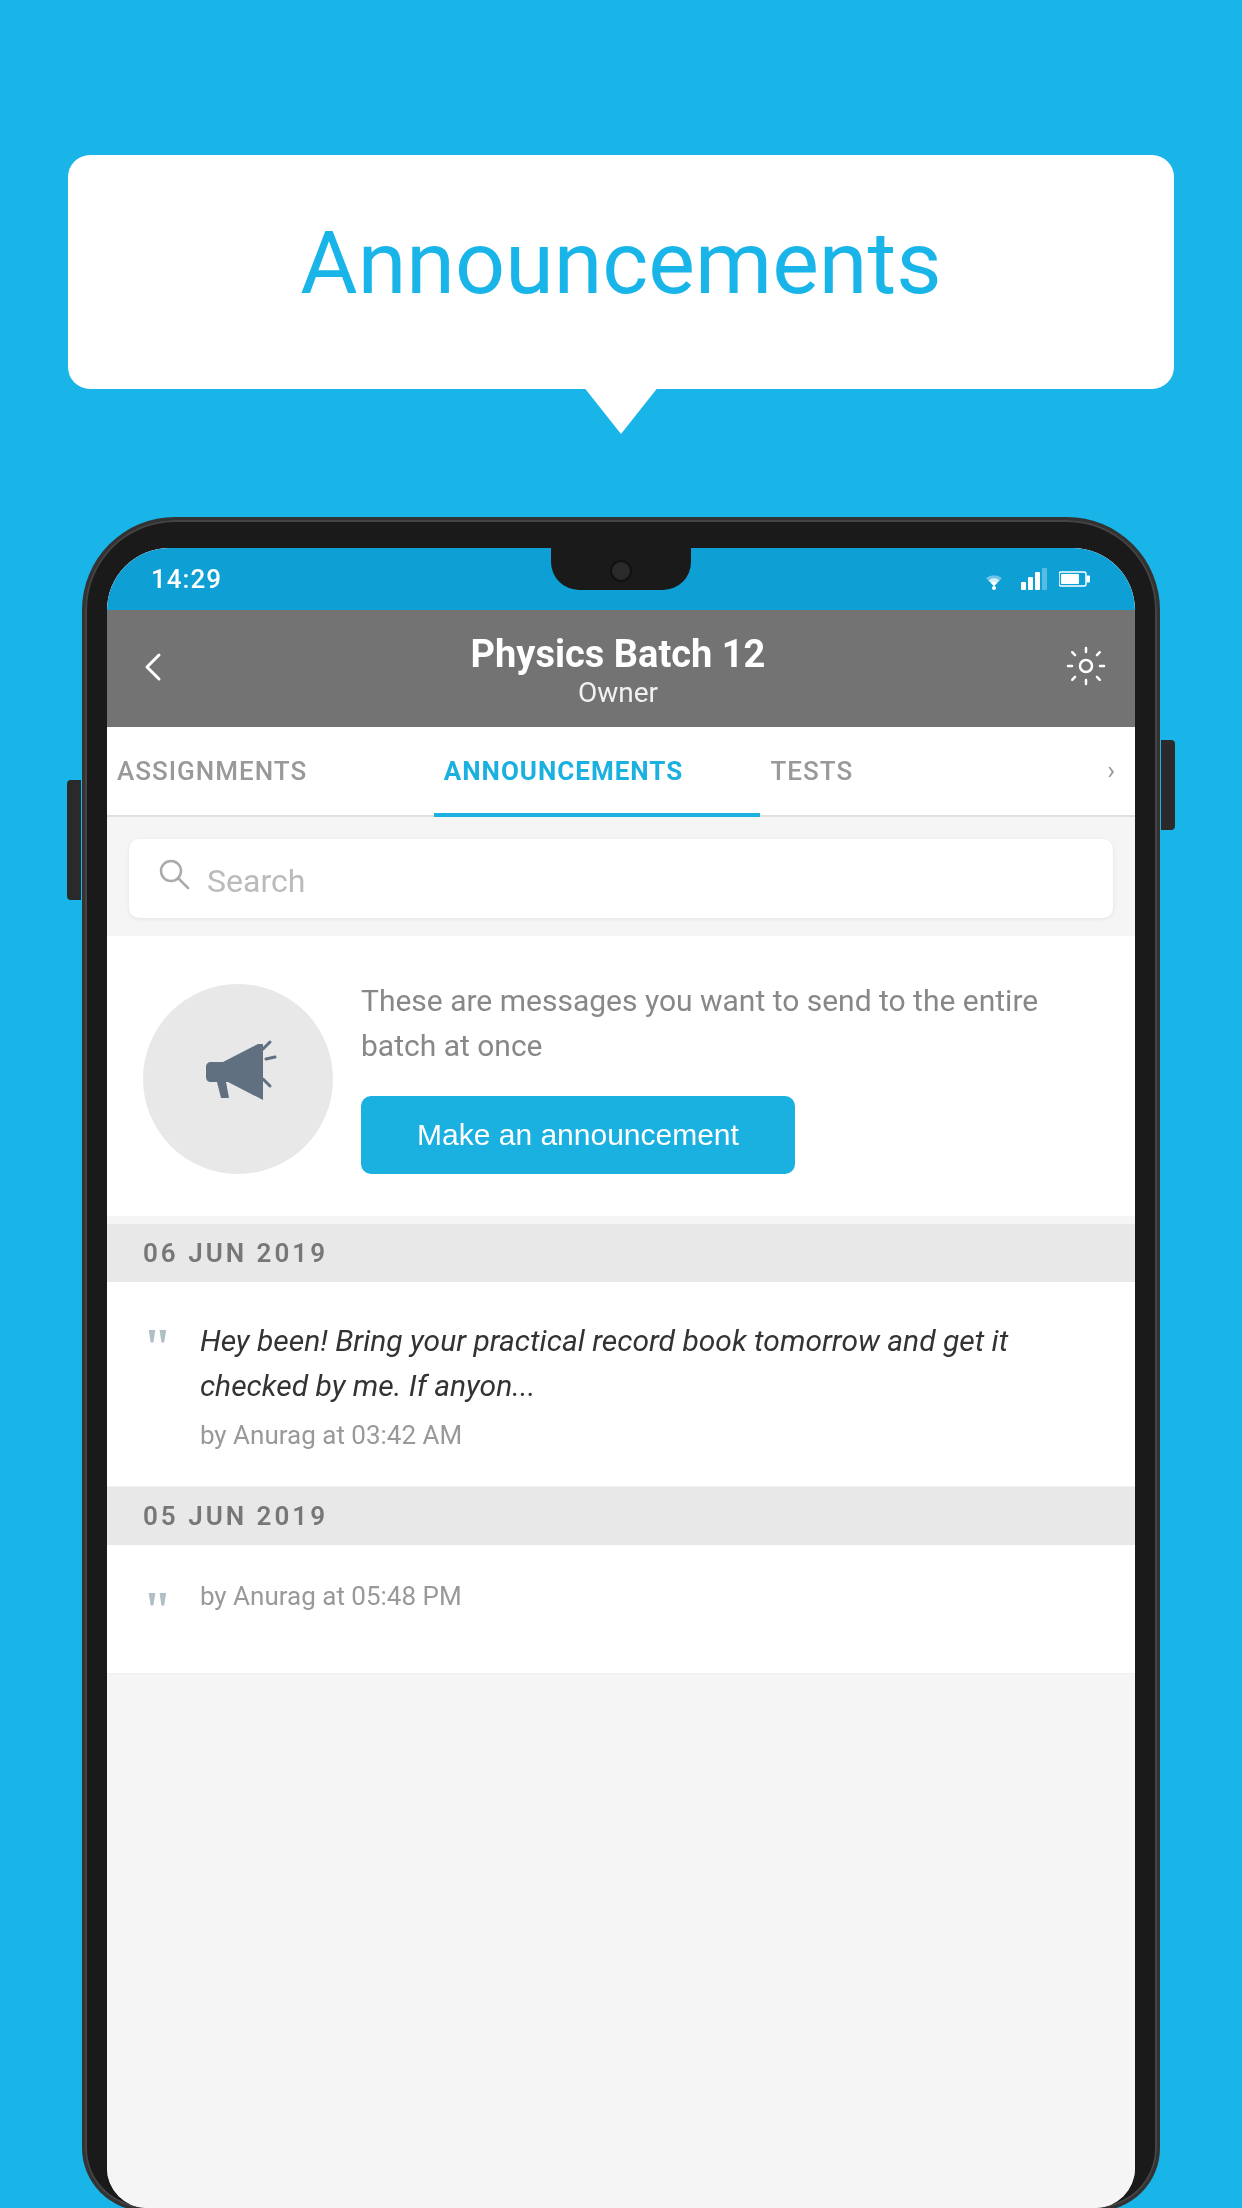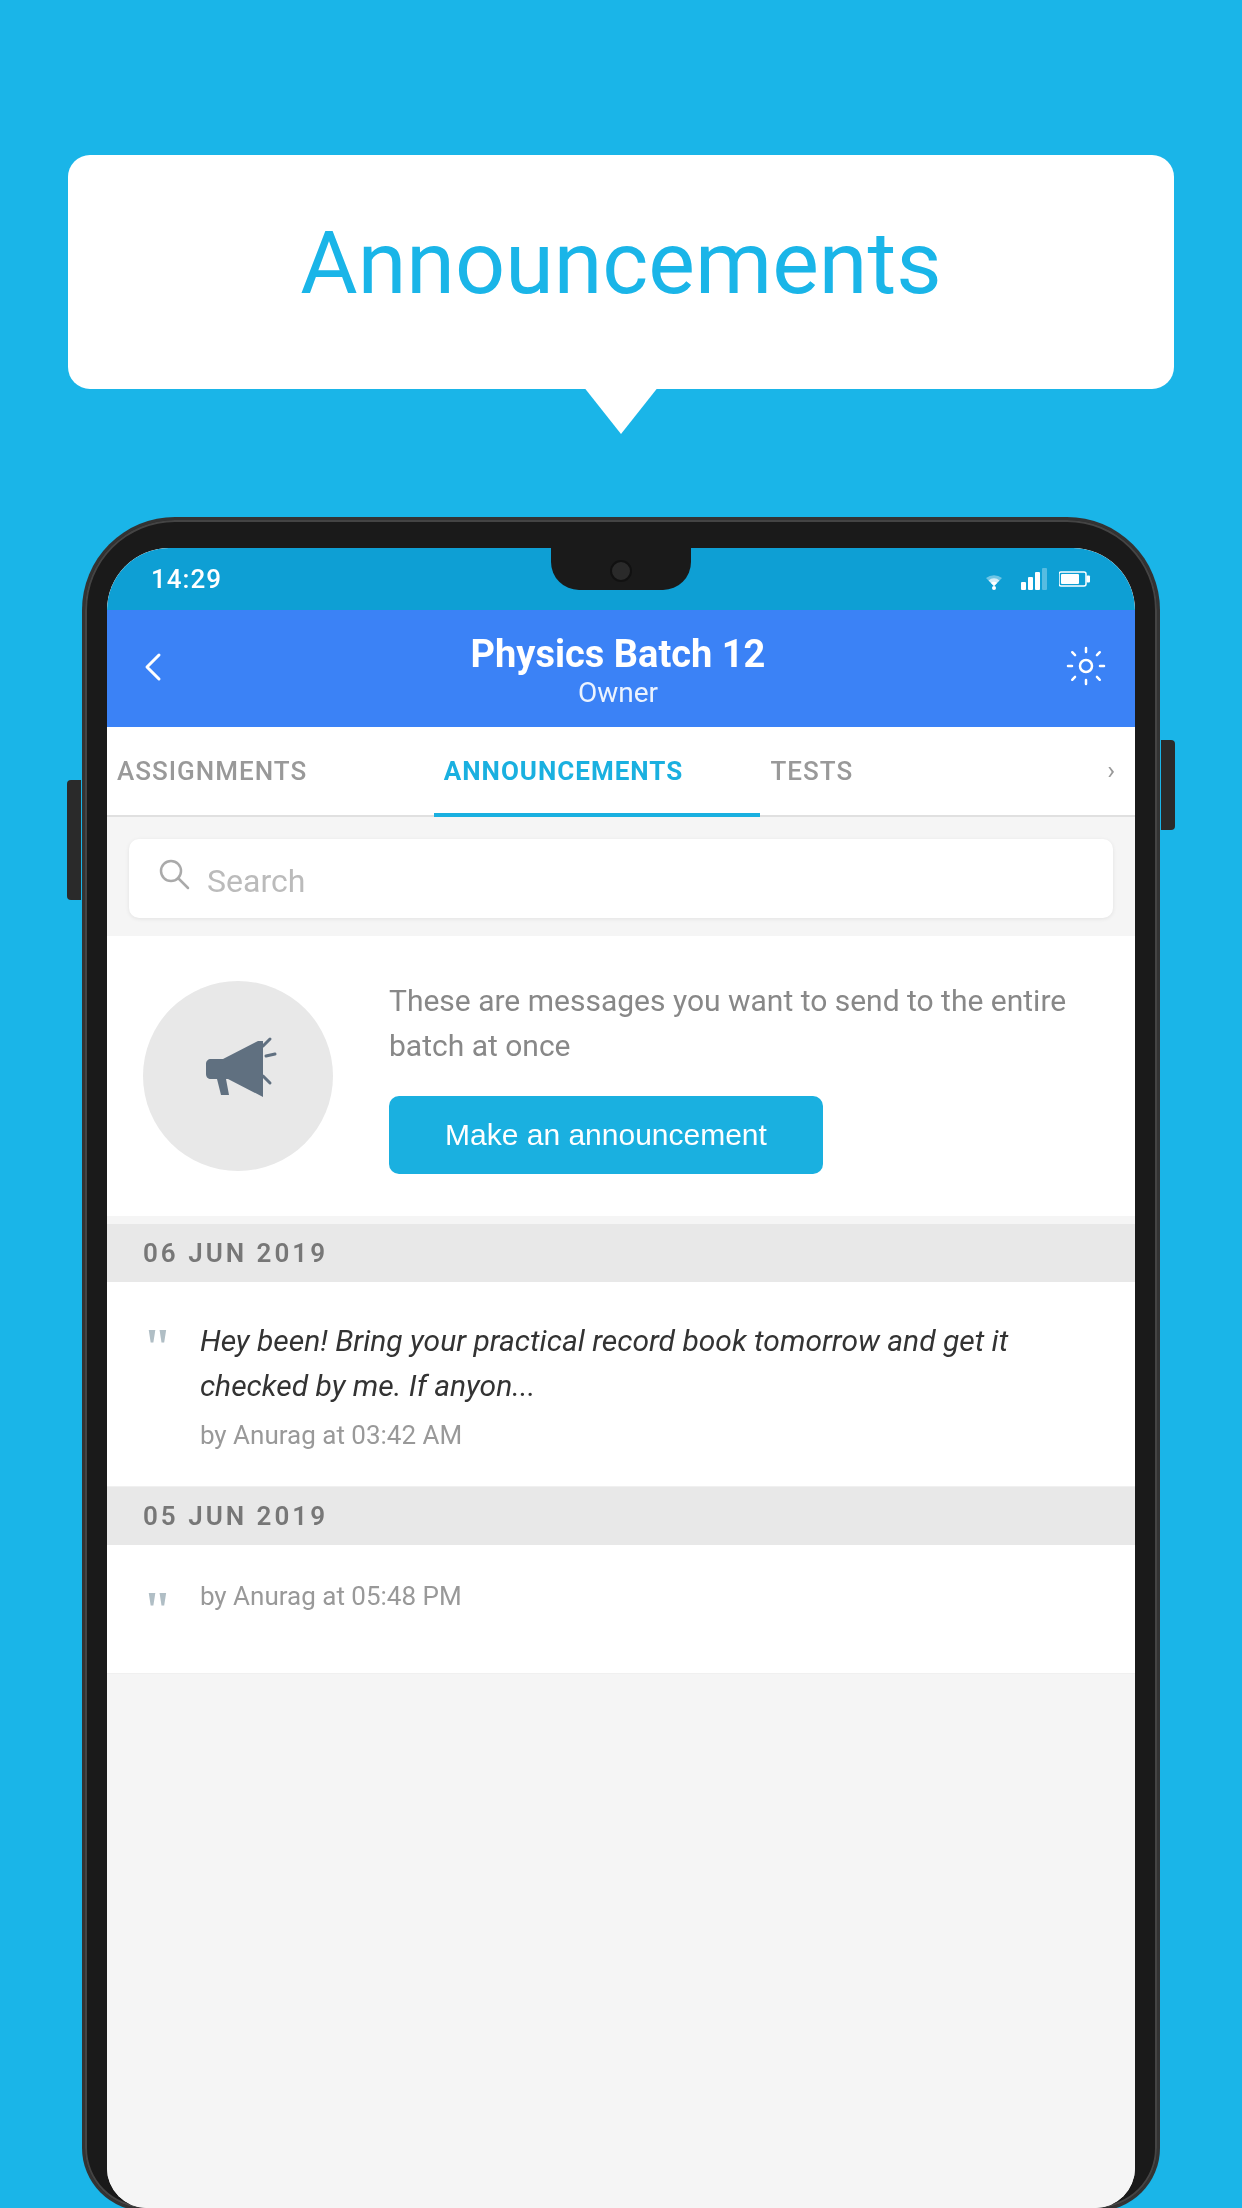--- a/index.html
+++ b/index.html
@@ -154,21 +154,21 @@
     }
 
     .status-icons {
       display: flex;
       align-items: center;
       gap: 12px;
     }
 
     
     .app-header {
-      background: #3b82f6;
+      background: #737373;
       padding: 22px 28px 18px;
       display: flex;
       align-items: center;
       justify-content: space-between;
     }
 
     .back-btn {
       color: white;
       font-size: 42px;
       cursor: pointer;
@@ -269,22 +269,22 @@
       color: #bbb;
       font-size: 32px;
     }
 
     
     .promo-card {
       background: white;
       margin: 0 0 8px;
       padding: 42px 36px;
       display: flex;
-      align-items: center;
-      gap: 56px;
+      align-items: flex-end;
+      gap: 28px;
     }
 
     .megaphone-circle {
       width: 190px;
       height: 190px;
       background: #e8e8e8;
       border-radius: 50%;
       display: flex;
       align-items: center;
       justify-content: center;

